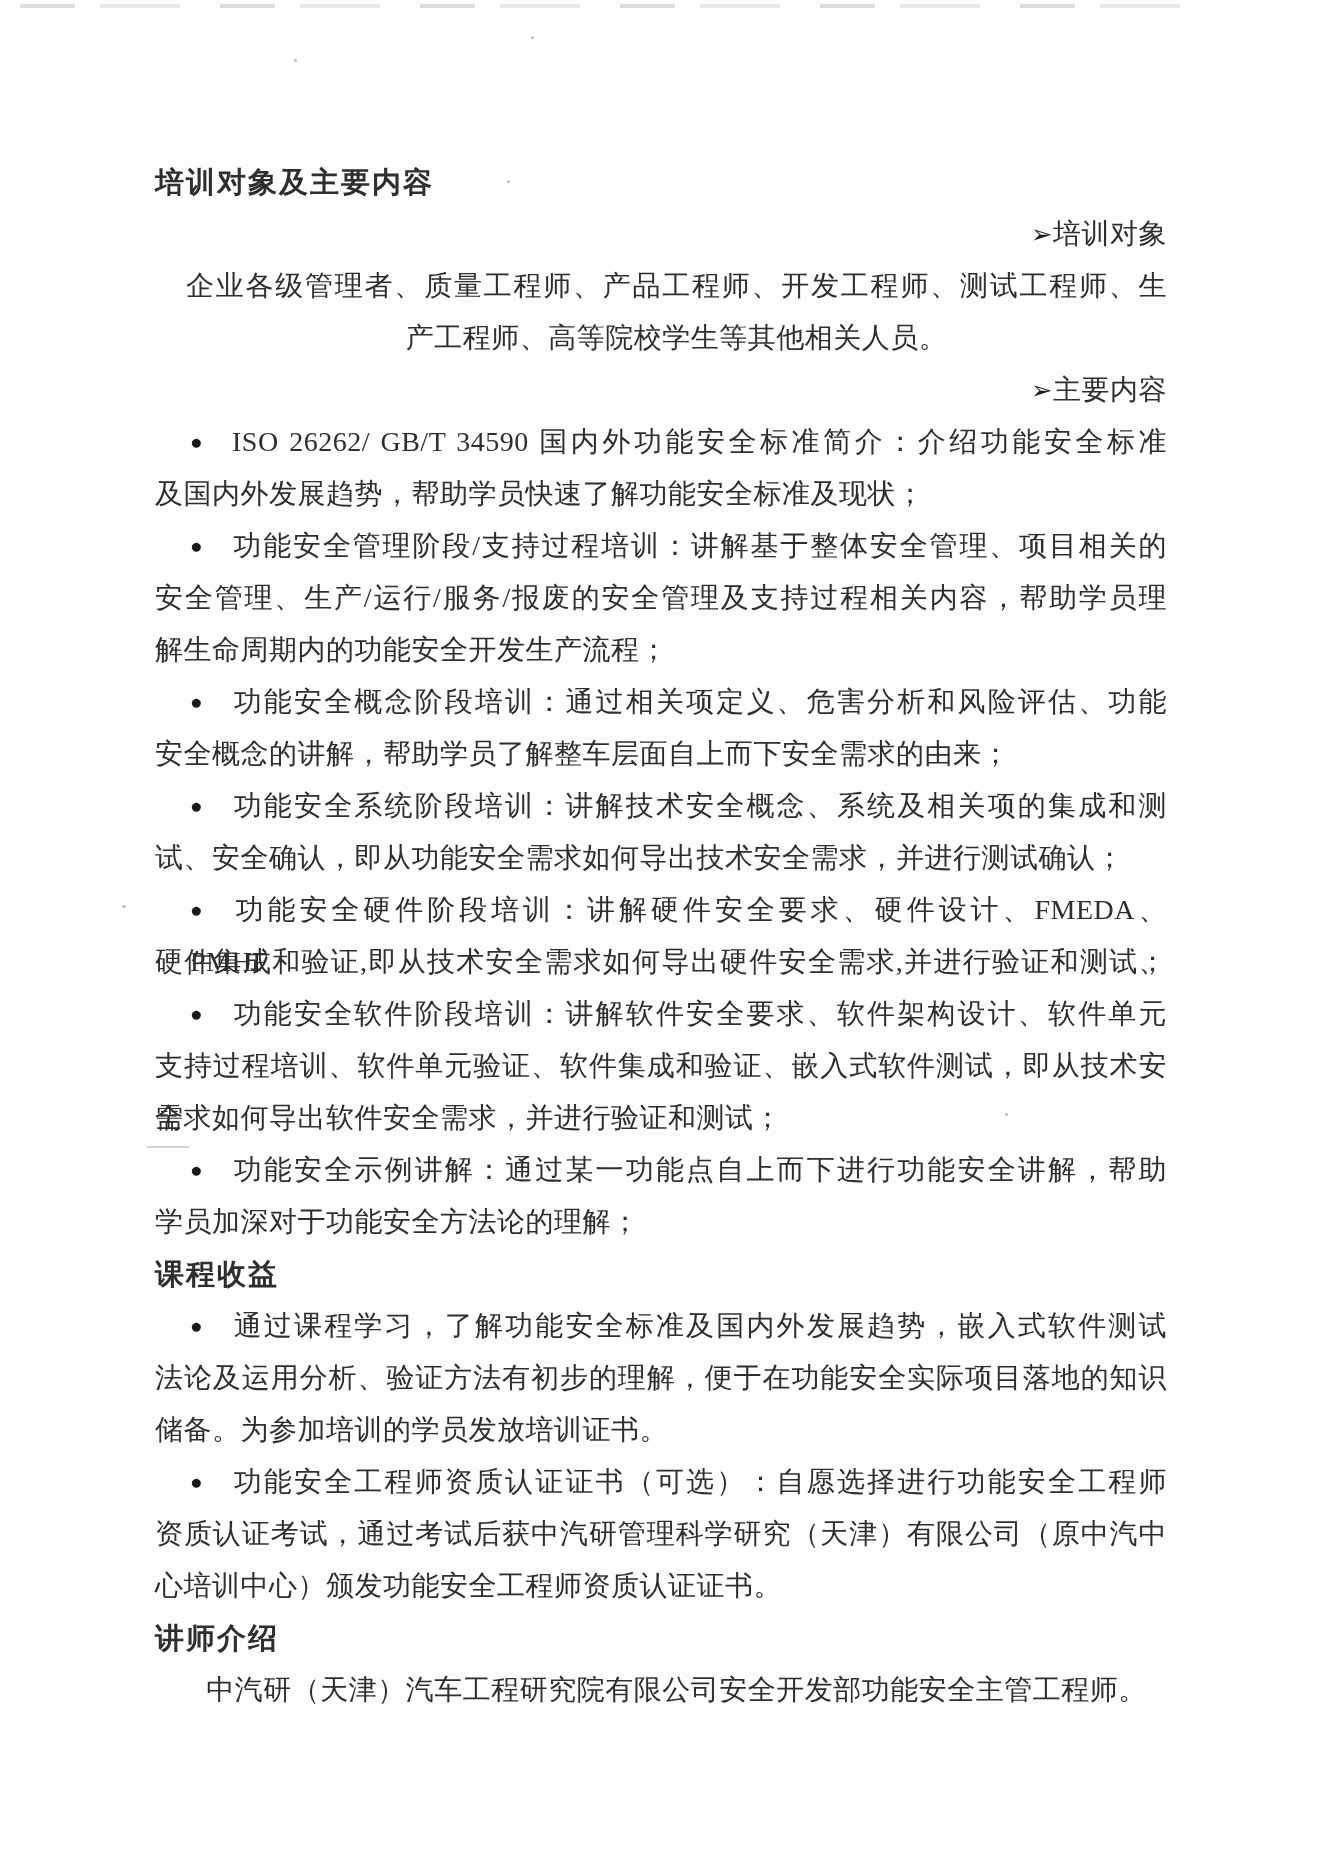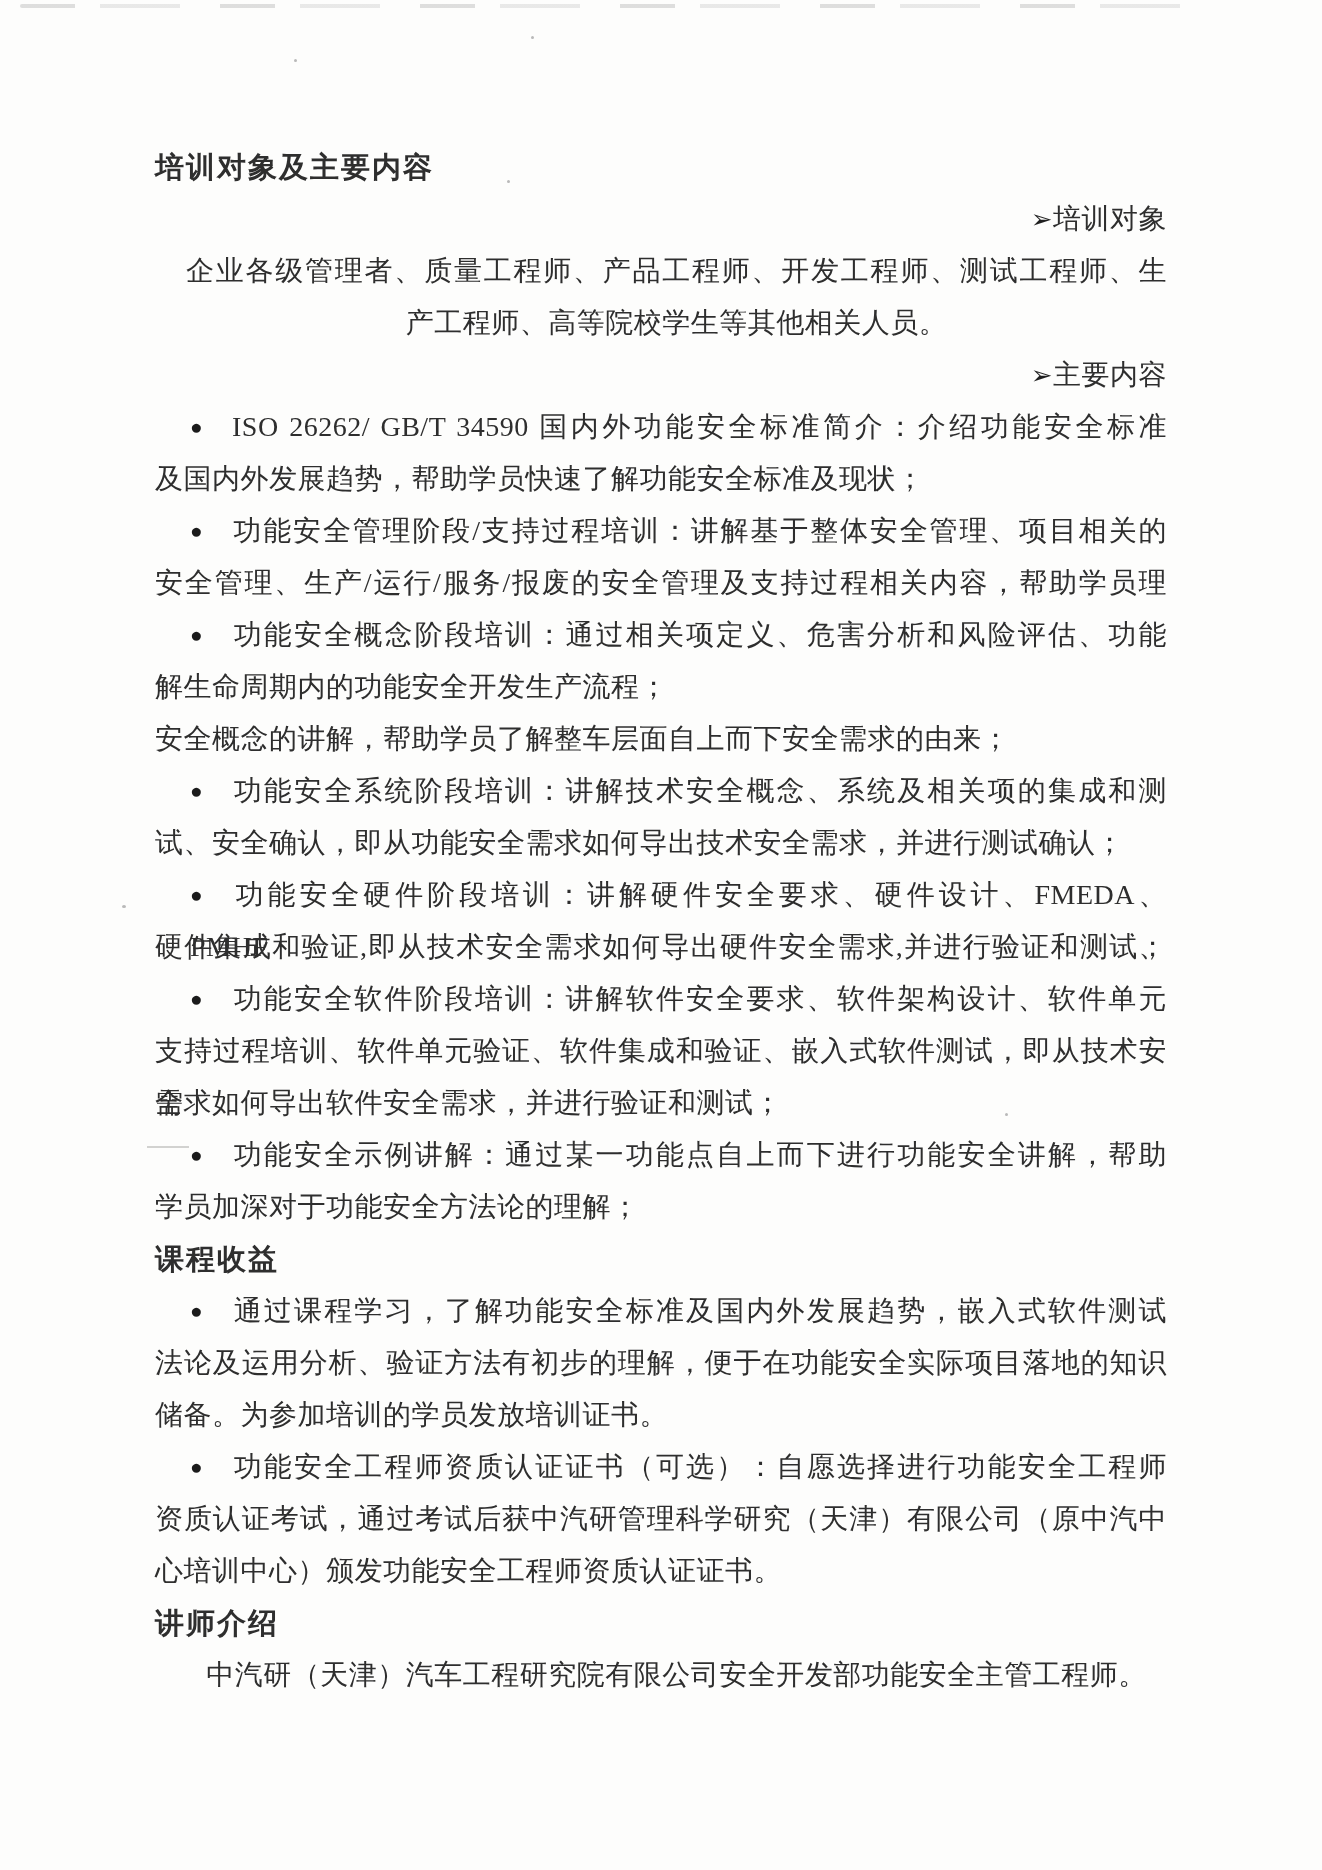--- a/index.html
+++ b/index.html
@@ -4,21 +4,21 @@
 <style>
   html,body { margin:0; padding:0; }
   .page {
     position:relative;
     width:1322px; height:1870px;
     background:#fdfdfc;
     overflow:hidden;
     font-family:"Liberation Serif","DejaVu Serif",serif;
     color:#2e2e2e;
   }
-  .content { position:absolute; left:155px; top:141px; width:1012px; }
+  .content { position:absolute; left:155px; top:156px; width:1012px; }
   .ln {
     height:52px; line-height:52px;
     font-size:28px;
     white-space:nowrap;
     letter-spacing:0.5px;
   }
   .fill { text-align:justify; text-align-last:justify; white-space:normal; }
   .h { font-weight:bold; font-size:29px; letter-spacing:2px; }
   .ind { padding-left:31px;text-align:center; }
   .arrow { padding-left:5px;text-align:right; }
@@ -66,25 +66,25 @@
 
     <div class="ln bullet fill">
       <span class="bm">●</span><span>ISO 26262/ GB/T 34590 国内外功能安全标准简介：介绍功能安全标准</span>
     </div>
     <div class="ln">及国内外发展趋势，帮助学员快速了解功能安全标准及现状；</div>
 
     <div class="ln bullet fill">
       <span class="bm">●</span><span>功能安全管理阶段/支持过程培训：讲解基于整体安全管理、项目相关的</span>
     </div>
     <div class="ln fill">安全管理、生产/运行/服务/报废的安全管理及支持过程相关内容，帮助学员理</div>
+    <div class="ln">解生命周期内的功能安全开发生产流程；</div>
+
     <div class="ln bullet fill">
       <span class="bm">●</span><span>功能安全概念阶段培训：通过相关项定义、危害分析和风险评估、功能</span>
     </div>
-
-    <div class="ln">解生命周期内的功能安全开发生产流程；</div>
     <div class="ln">安全概念的讲解，帮助学员了解整车层面自上而下安全需求的由来；</div>
 
     <div class="ln bullet fill">
       <span class="bm">●</span><span>功能安全系统阶段培训：讲解技术安全概念、系统及相关项的集成和测</span>
     </div>
     <div class="ln">试、安全确认，即从功能安全需求如何导出技术安全需求，并进行测试确认；</div>
 
     <div class="ln bullet fill">
       <span class="bm">●</span><span>功能安全硬件阶段培训：讲解硬件安全要求、硬件设计、FMEDA、PMHF、</span>
     </div>

